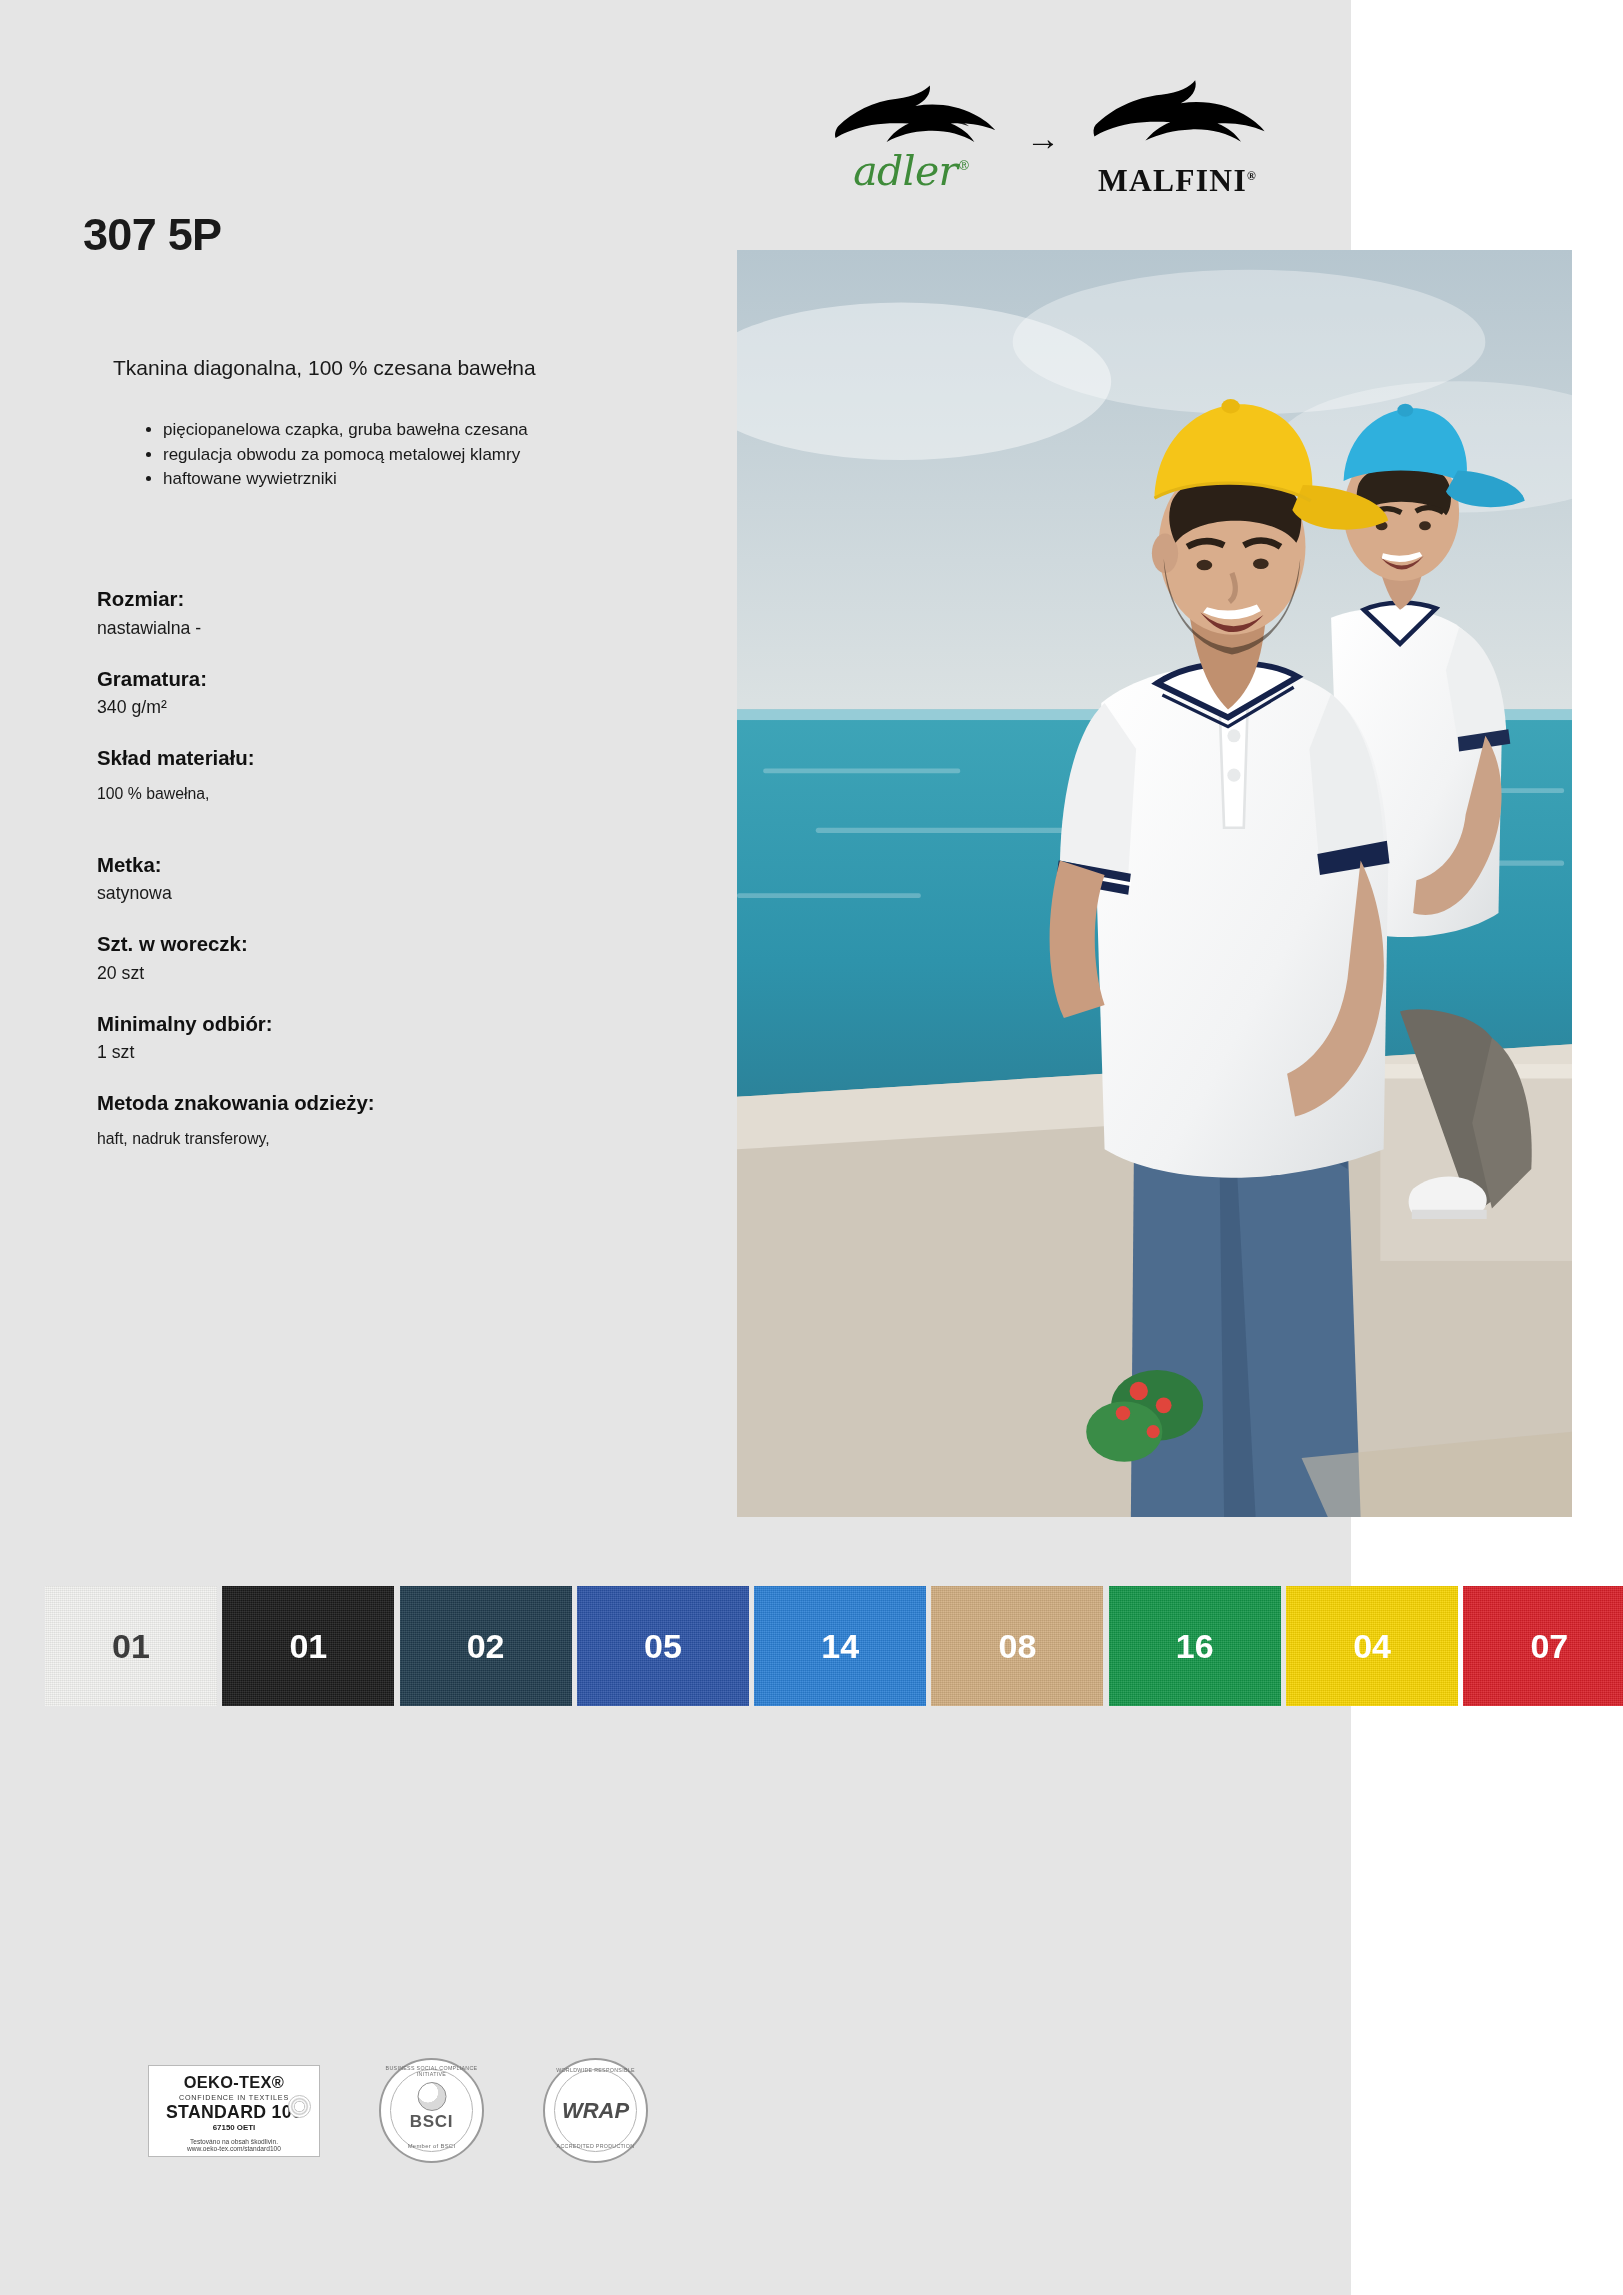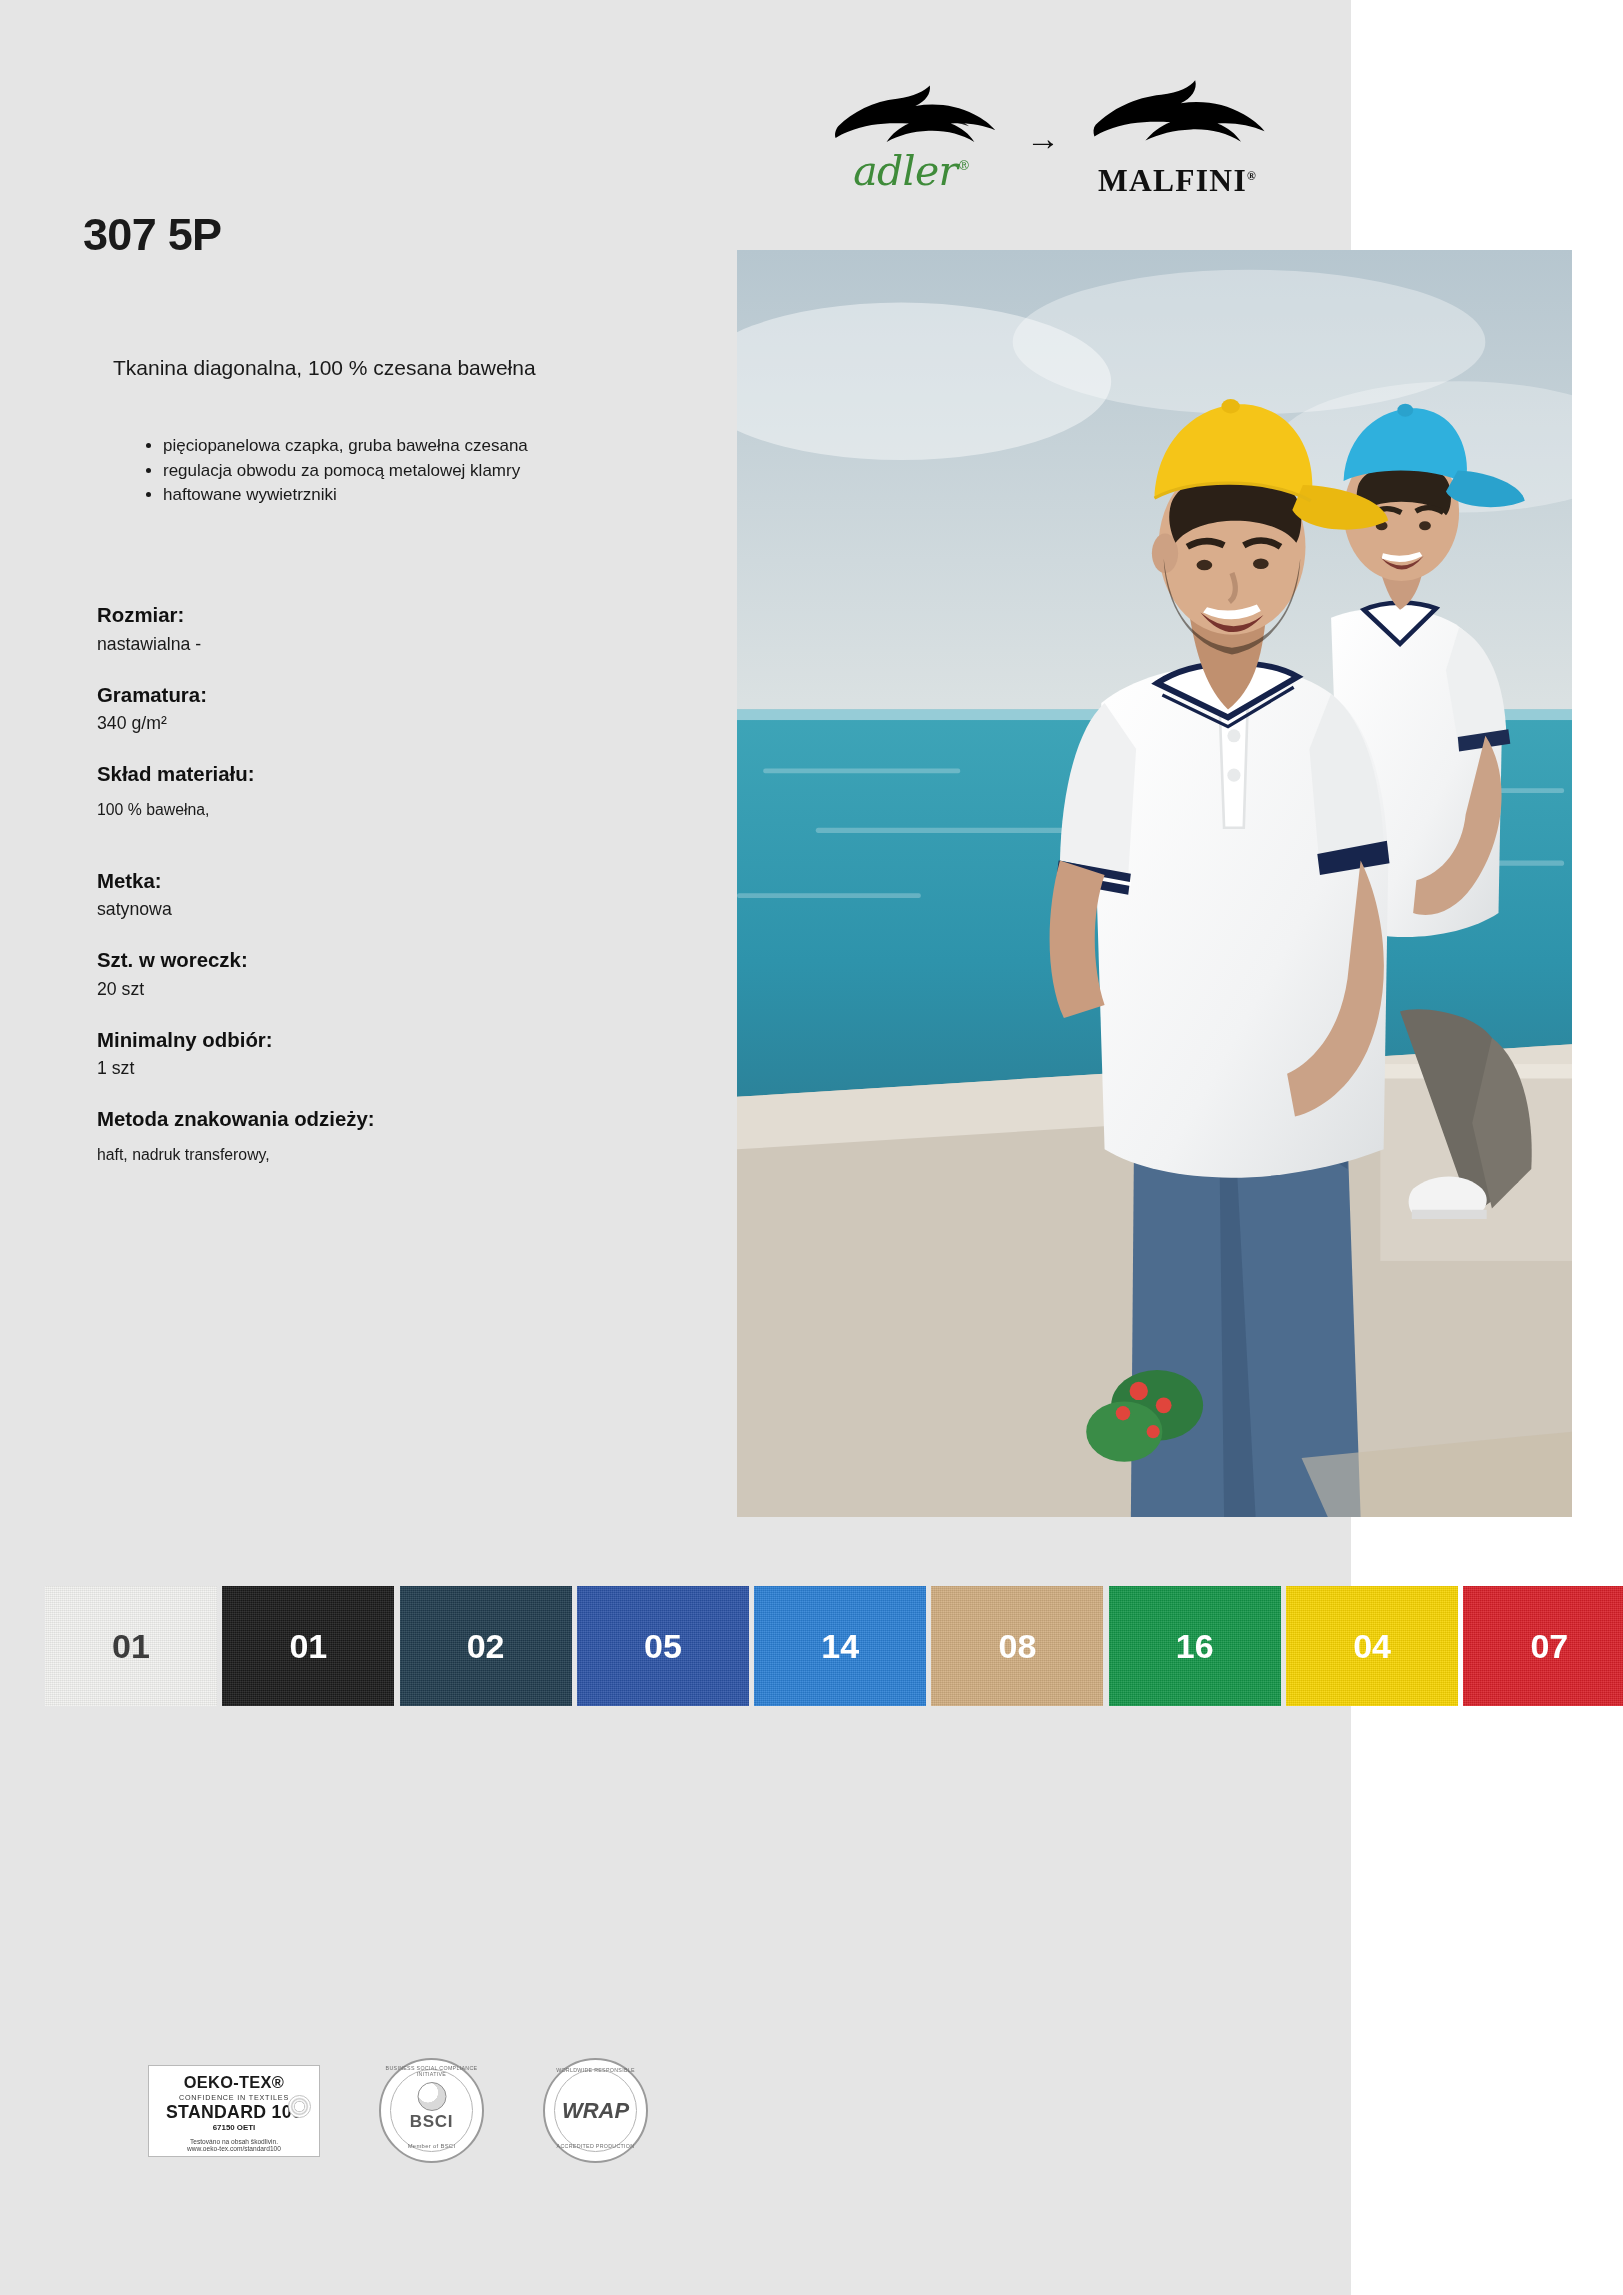--- a/index.html
+++ b/index.html
@@ -63,39 +63,39 @@
   .subtitle {
     position: absolute;
     left: 113px;
     top: 356px;
     font-size: 21px;
     color: #1a1a1a;
   }
   .bullets {
     position: absolute;
     left: 129px;
-    top: 434px;
+    top: 418px;
     width: 499px;
   }
   .bullets li {
     list-style: disc;
     margin-left: 34px;
     font-size: 17px;
     line-height: 1.45;
     color: #1a1a1a;
   }
 
   .specs { position: absolute; left: 97px; top: 588px; width: 525px; }
   .spec-label {
     font-size: 20.4px;
     font-weight: 700;
     color: #111;
     margin-top: 29px;
   }
-  .spec-label:first-child { margin-top: 16px; }
+  .spec-label:first-child { margin-top: 0; }
   .spec-value {
     font-size: 17.7px;
     color: #1a1a1a;
     margin-top: 6.6px;
   }
   .spec-value.small { font-size: 15.8px; margin-top: 14.4px; }
   .spec-gap { height: 22px; }
 
   
   .photo {

